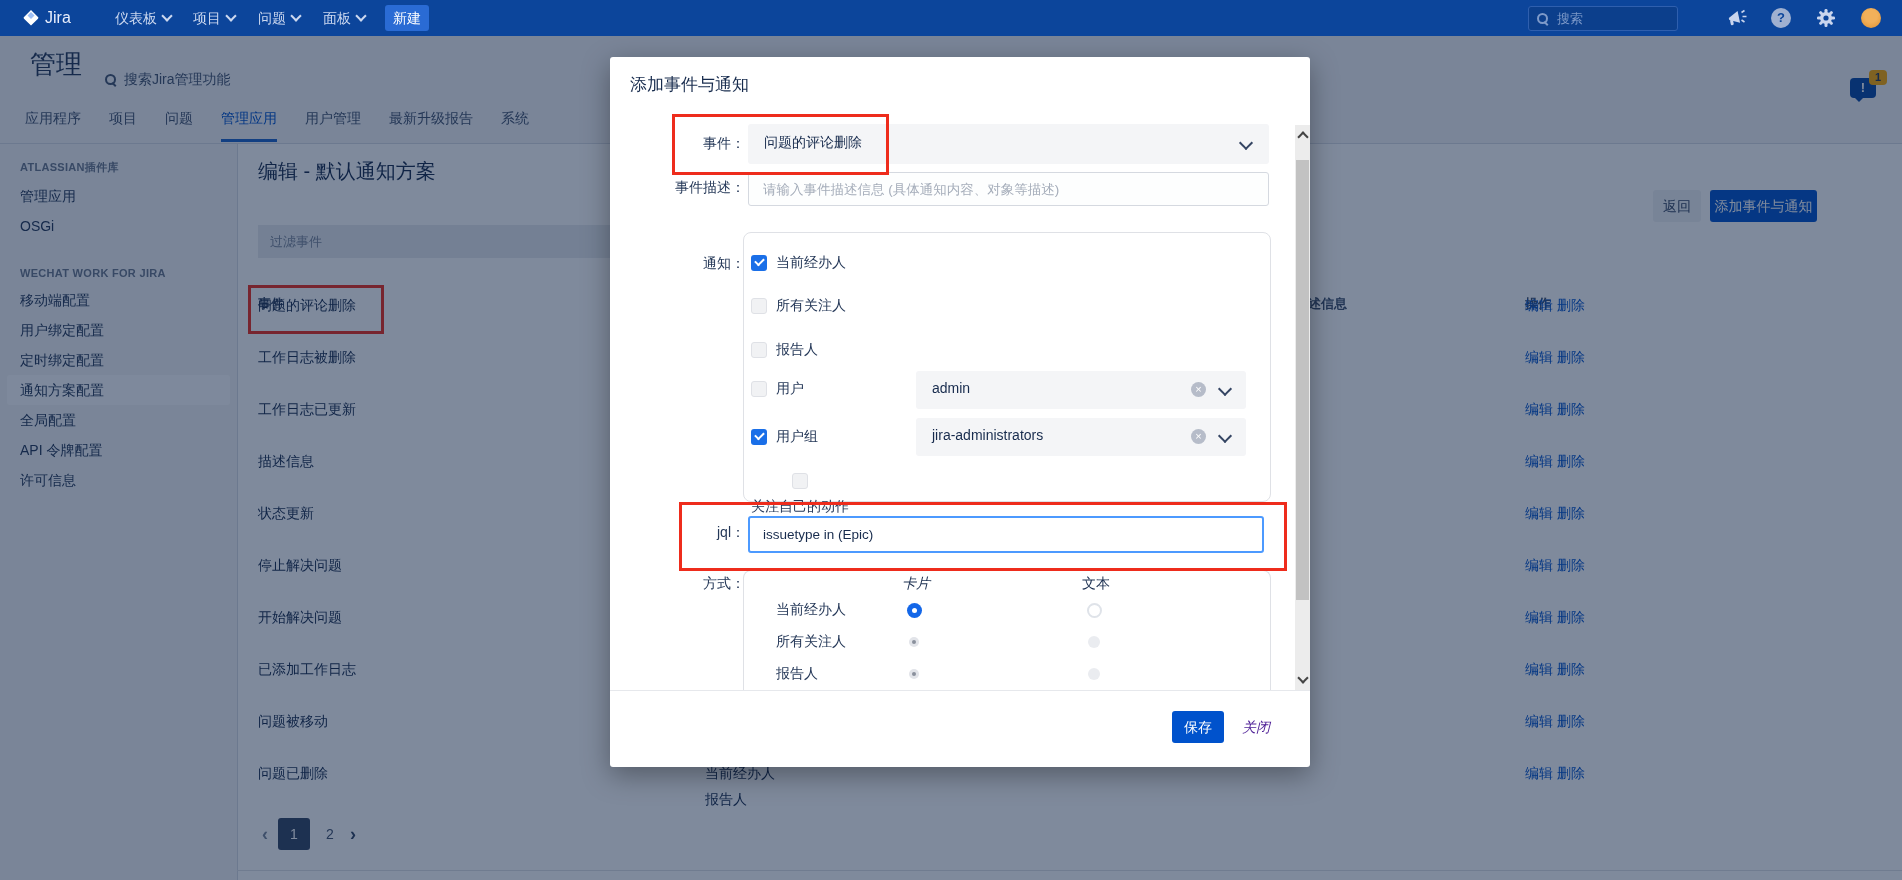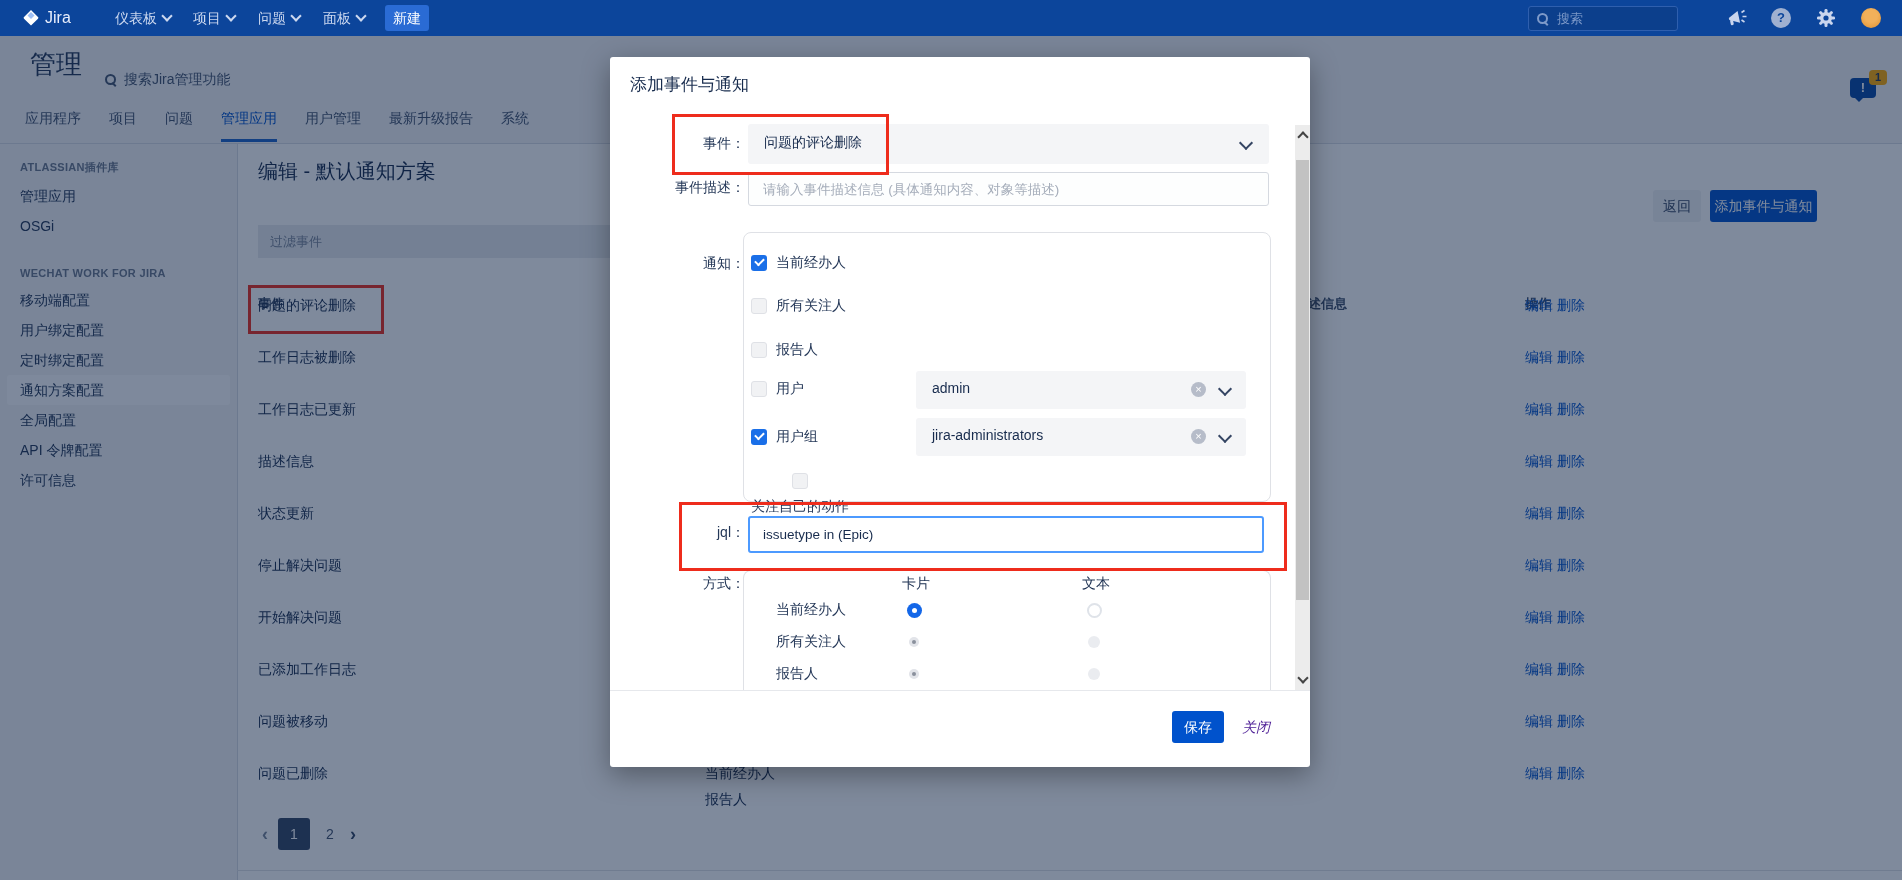--- a/index.html
+++ b/index.html
@@ -351,21 +351,21 @@
       <span class="cb off"></span>
       <span class="cblabel">关注自己的动作</span>
     </div>
 
     <div id="red2" class="abs"></div>
     <div class="abs mlabel" style="left:20px;top:467px;">jql：</div>
     <input id="jql-input" class="abs" value="issuetype in (Epic)" style="">
 
     <div class="abs mlabel" style="left:20px;top:518px;">方式：</div>
     <div id="method-box" class="abs">
-      <div class="mcol" style="left:142px;">卡片</div>
+      <div class="mcol" style="left:142px;font-style:italic;">卡片</div>
       <div class="mcol" style="left:322px;">文本</div>
 
       <div class="mrow-label" style="top:30px;">当前经办人</div>
       <span class="radio-on" style="left:163px;top:32px;"></span>
       <span class="radio-off" style="left:343px;top:32px;"></span>
 
       <div class="mrow-label" style="top:62px;">所有关注人</div>
       <span class="dot-sm" style="left:165px;top:66px;"></span>
       <span class="dot-md" style="left:344px;top:65px;"></span>
 

